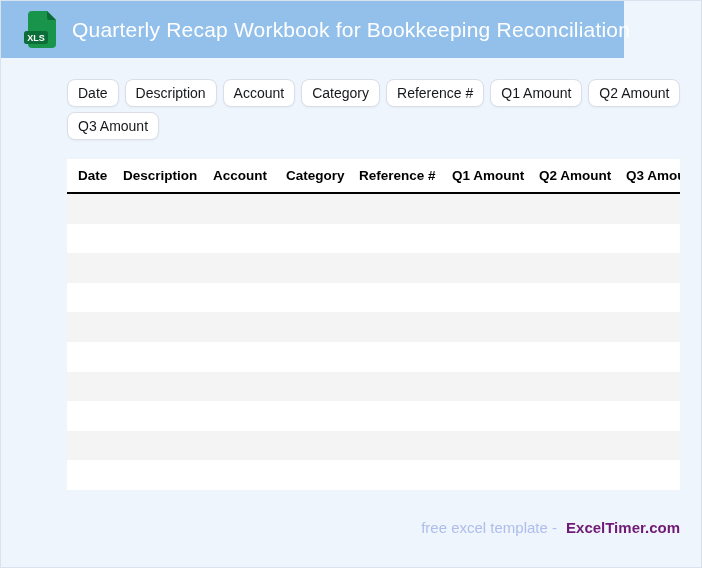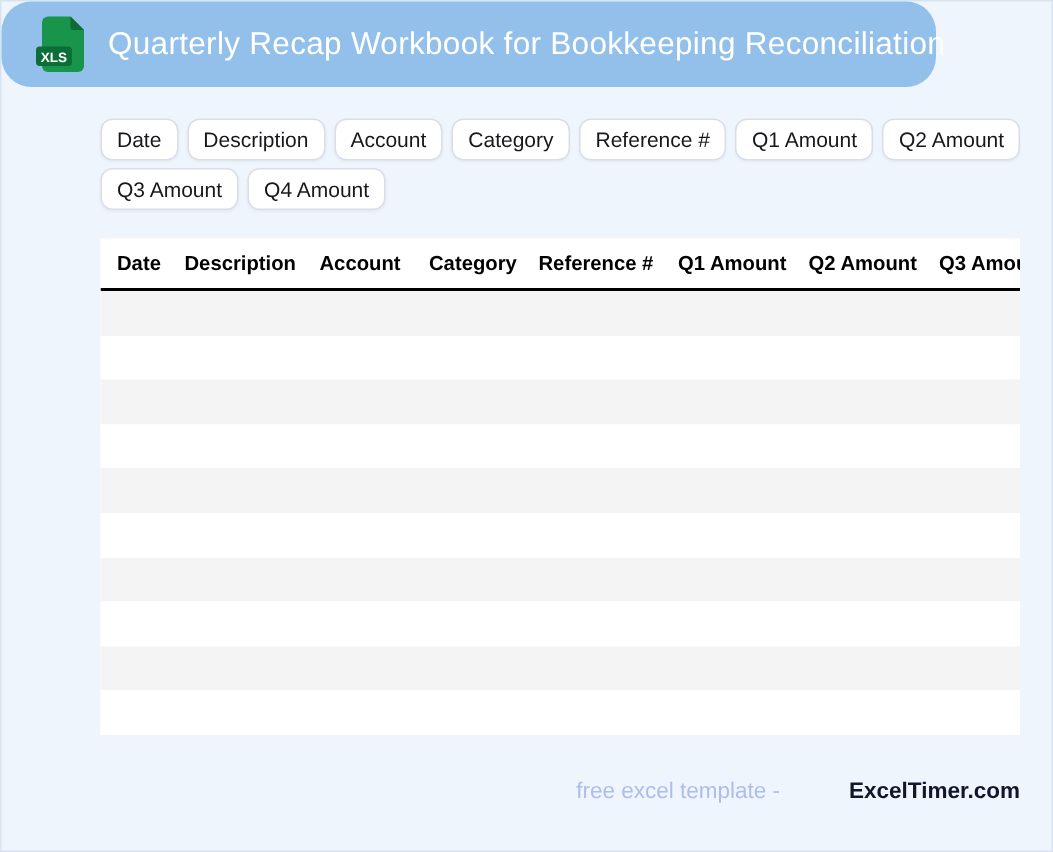--- a/index.html
+++ b/index.html
@@ -13,21 +13,20 @@
   }
 
   
   .banner {
     position: absolute;
     left: 0; top: 0;
     width: 623px; height: 57px;
     background: #92c0ea;
     display: flex;
     align-items: center;
-    border-radius: 20px;
   }
   .file-icon { margin-left: 20px; flex: none; display: block; }
   .banner-title {
     color: #ffffff;
     font-size: 21px;
     letter-spacing: 0.2px;
     margin-left: 13px;
     white-space: nowrap;
   }
 
@@ -91,21 +90,21 @@
   .footer {
     position: absolute;
     right: 21px; top: 518px;
     font-size: 15px;
     display: flex;
     align-items: center;
     gap: 9px;
     white-space: nowrap;
   }
   .footer-prefix { color: #aebdec; }
-  .footer-brand  { color: #0f172a; font-weight: bold; text-decoration: none; cursor: pointer; margin-left: 37px; }
+  .footer-brand  { color: #701a75; font-weight: bold; text-decoration: none; cursor: pointer; }
 </style>
 </head>
 <body>
 
 <div class="banner">
   <svg class="file-icon" width="38" height="40" viewBox="0 0 38 40" aria-hidden="true">
     <path d="M11 1 h15 l9 9 v24 a4 4 0 0 1 -4 4 h-20 a4 4 0 0 1 -4 -4 v-29 a4 4 0 0 1 4 -4 z" fill="#18944b"></path>
     <path d="M26 1 l9 9 h-7 a2 2 0 0 1 -2 -2 z" fill="#0c6b36"></path>
     <rect x="3" y="21" width="24" height="13" rx="2.5" fill="#0b6e38"></rect>
     <text x="15" y="31" text-anchor="middle" font-family="Liberation Sans, sans-serif" font-size="9" font-weight="bold" fill="#ffffff">XLS</text>
@@ -118,21 +117,20 @@
     <button class="chip">Date</button>
     <button class="chip">Description</button>
     <button class="chip">Account</button>
     <button class="chip">Category</button>
     <button class="chip">Reference #</button>
     <button class="chip">Q1 Amount</button>
     <button class="chip">Q2 Amount</button>
   </div>
   <div class="chip-row">
     <button class="chip">Q3 Amount</button>
-    <button class="chip">Q4 Amount</button>
   </div>
 </div>
 
 <div class="sheet">
   <div class="thead">
     <span class="th col-0">Date</span>
     <span class="th col-1">Description</span>
     <span class="th col-2">Account</span>
     <span class="th col-3">Category</span>
     <span class="th col-4">Reference #</span>

